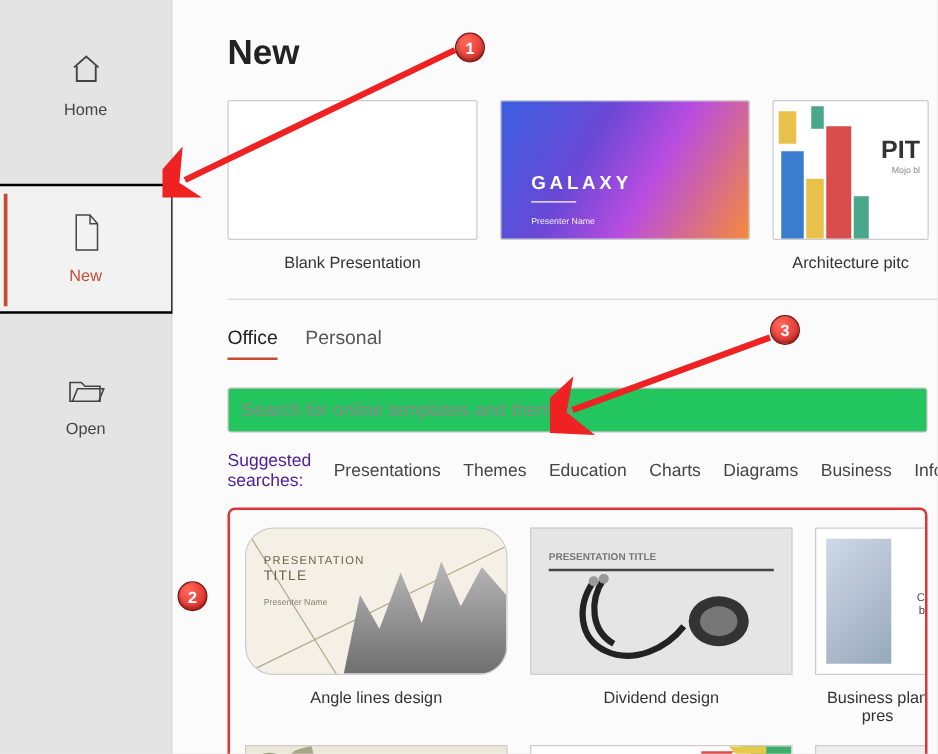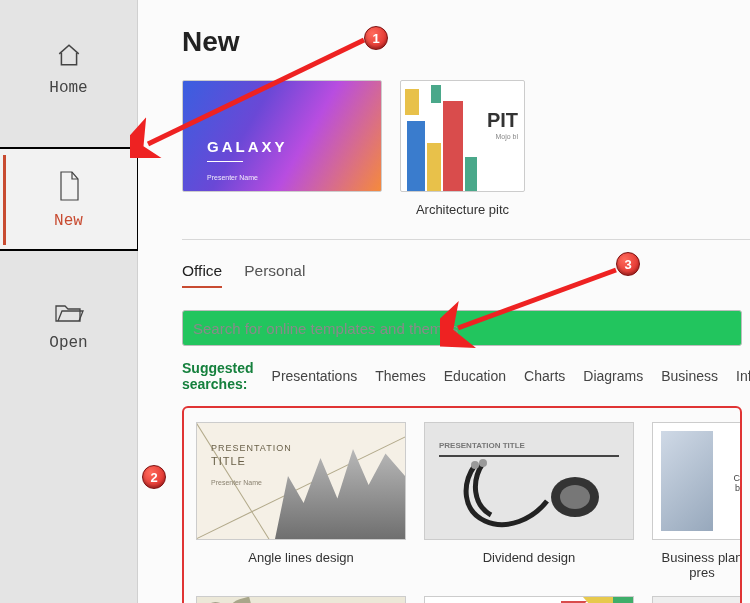--- a/index.html
+++ b/index.html
@@ -7,21 +7,21 @@
   body { background: #e4e4e4; position: relative; }
 
   .sidebar {
     position: absolute; left: 0; top: 0; width: 138px; height: 603px;
     background: #e4e4e4; border-right: 1px solid #d0d0d0;
   }
   .sidebar-item {
     width: 100%; padding: 14px 0 14px 0; text-align: center; cursor: pointer;
   }
   .sidebar-item .icon-wrap { display:block; margin:0 auto 6px auto; }
-  .sidebar-item .label { font-size: 16px; color: #444; font-family: Liberation Mono, monospace; }
+  .sidebar-item .label { font-size: 13px; color: #444; }
   .sidebar-item.selected {
     background: #f2f2f2; outline: 2px solid #000;
   }
   .sidebar-item.selected .label { color: #c84b31; }
   .sidebar-item.selected::before {
     content:""; position:absolute; left:3px; width:3px; height:90px; margin-top:-45px; top:200px; background:#c84b31;
   }
 
   .main {
     position:absolute; left:138px; top:0; right:0; bottom:0;
@@ -65,36 +65,36 @@
     margin-top:22px; display:flex; align-items:center;
     border:1px solid #bdbdbd; border-radius:3px; background:#22c55e;
     height:36px; padding:0 10px; width:560px;
   }
   .searchbox input {
     border:none; outline:none; font-size:15px; color:#555; width:100%; background:transparent;
   }
   .searchbox input::placeholder { color:#8a8a8a; }
 
   .suggested { margin-top:14px; font-size:14px; color:#444; display:flex; gap:18px; align-items:center; flex-wrap:nowrap; }
-  .suggested .sg-label { color:#15803d;font-weight:bold; }
+  .suggested .sg-label { color:#4c1d95; }
   .suggested .sg-link { color:#444; cursor:pointer; }
 
   .results-frame {
     margin-top:14px; border:2.5px solid #e03434; border-radius:6px;
     width:560px; height:220px; padding:14px 12px 0 12px; overflow:hidden;
   }
   .results-row { display:flex; gap:18px; }
   .res-card { width:210px; cursor:pointer;}
   .res-thumb { width:210px; height:118px; border:1px solid #ccc; background:#fff; overflow:hidden; position:relative;}
   .res-label { text-align:center; font-size:13px; color:#333; margin-top:10px; }
   .res-card.cut{ width:100px;}
   .res-card.cut .res-thumb{ width:100px;}
 
   
-  .thumb-angle { background: linear-gradient(#f5f0e6,#f5f0e6);}
+  .thumb-angle { background: linear-gradient(#f5f0e6,#f5f0e6); border-radius: 23px;}
   .thumb-angle .city {
     position:absolute; right:0; bottom:0; width:130px; height:90px;
     background: linear-gradient(180deg,#b8b8b8,#6f6f6f);
     clip-path: polygon(0 100%,10% 30%,22% 60%,35% 10%,48% 55%,60% 0%,72% 40%,85% 5%,100% 30%,100% 100%);
   }
   .thumb-angle .ptitle { position:absolute; left:14px; top:20px; font-size:9px; letter-spacing:1px; color:#6a614a;}
   .thumb-angle .ptitle2 { position:absolute; left:14px; top:32px; font-size:11px; letter-spacing:1px; color:#6a614a;}
   .thumb-angle .psub { position:absolute; left:14px; top:56px; font-size:7px; color:#8a8270;}
   .thumb-angle .diag1 { position:absolute; left:0; top:0; width:260px; height:1px; background:#b2a98a; transform:rotate(58deg); transform-origin:left top;}
   .thumb-angle .diag2 { position:absolute; left:0; bottom:0; width:260px; height:1px; background:#b2a98a; transform:rotate(-26deg); transform-origin:left bottom;}
@@ -166,20 +166,24 @@
     </span>
     <span class="label">Open</span>
   </div>
 </div>
 
 <div class="main">
   <div class="page-title">New</div>
 
   <div class="top-templates">
 
+    <div class="template-card">
+      <div class="template-thumb thumb-blank"></div>
+      <div class="template-label">Blank Presentation</div>
+    </div>
 
     <div class="template-card">
       <div class="template-thumb thumb-galaxy">
         <div class="gxtitle">GALAXY</div>
         <div class="gxunder"></div>
         <div class="gxpres">Presenter Name</div>
       </div>
     </div>
 
     <div class="template-card cut">

